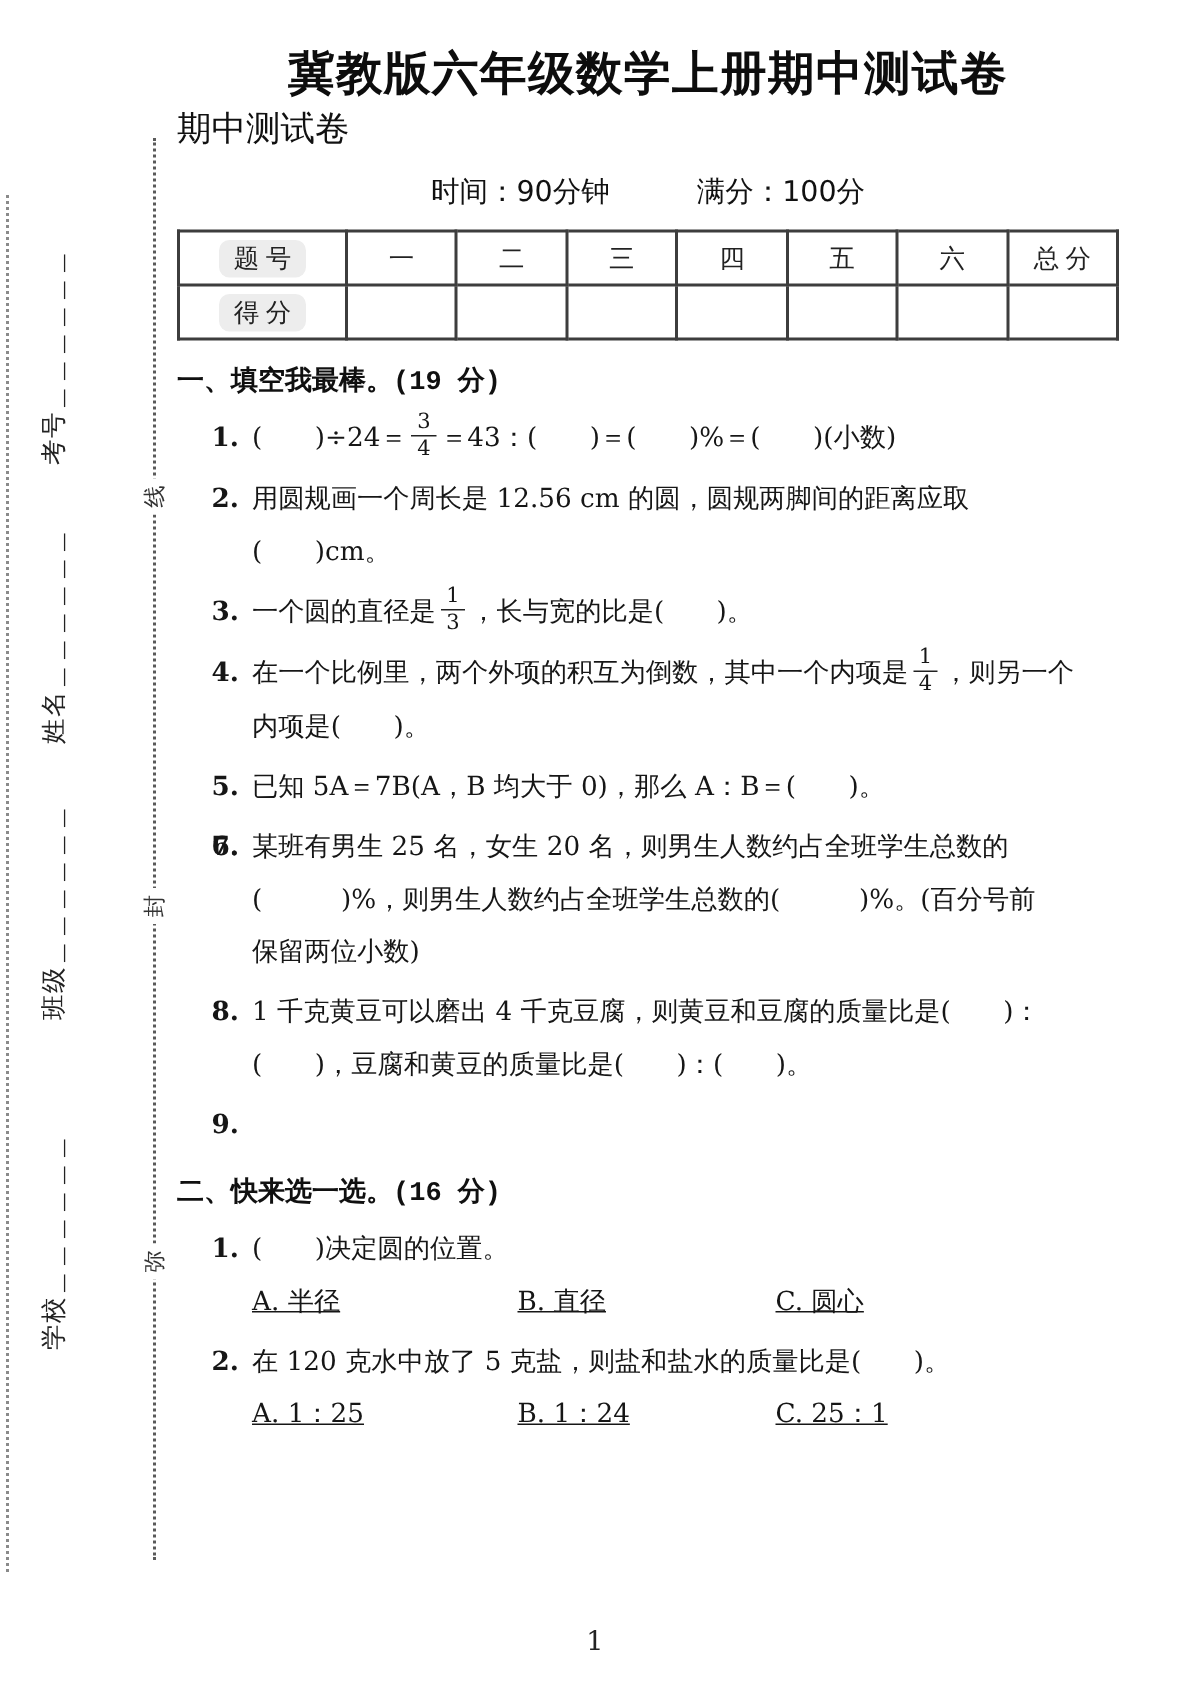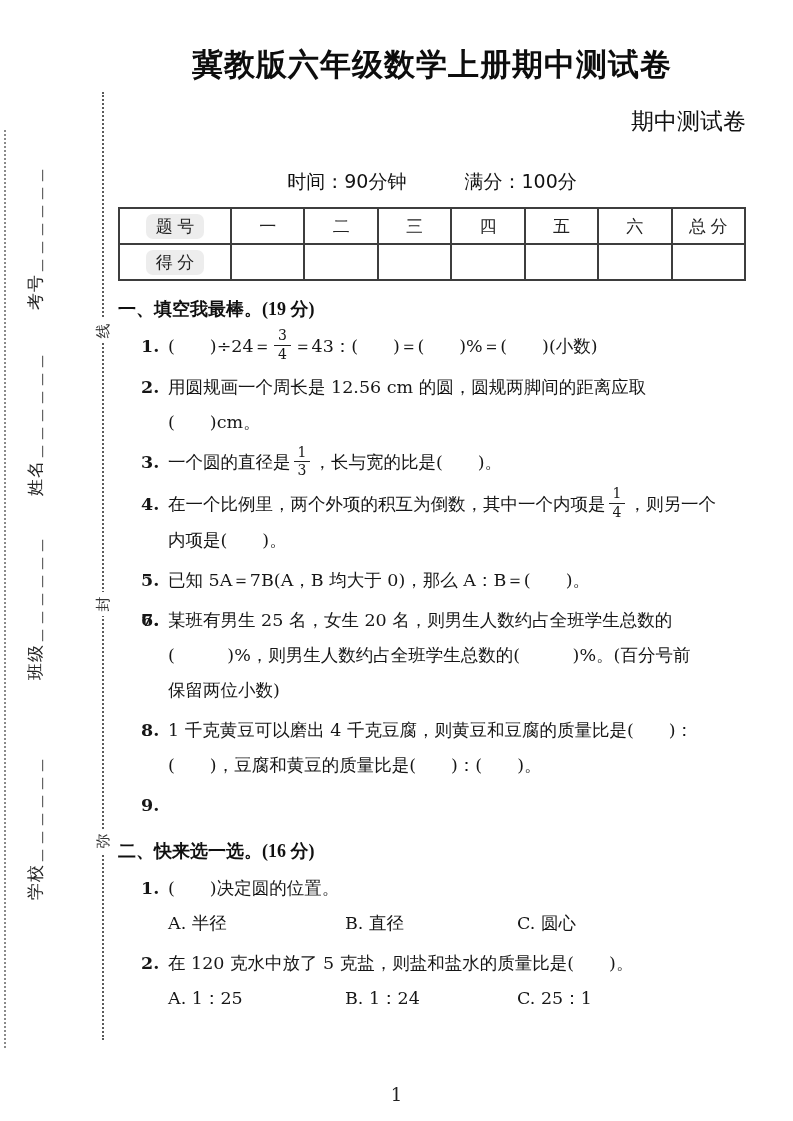--- a/index.html
+++ b/index.html
@@ -29,49 +29,49 @@
   }
   .seal-char {
     position:absolute; left:91px; width:24px; height:24px;
     transform:rotate(-90deg);
     background:#ffffff; z-index:2; text-align:center; line-height:24px;
     font-family:"DejaVu Sans","Liberation Sans",sans-serif;
     font-size:15px; color:#333;
   }
 
   
-  .main { position:absolute; left:118px; top:44px; width:628px; }
+  .main { position:absolute; left:118px; top:28px; width:628px; }
 
   .title { text-align:center; font-size:31px; font-weight:bold; color:#0d0d0d; letter-spacing:1px; }
-  .subtitle { text-align:right; font-size:23px; margin-top:20px; color:#111; }
-  .meta { text-align:center; font-size:19px; margin-top:32px; color:#111; }
+  .subtitle { text-align:left; font-size:23px; color:#111; }
+  .meta { text-align:center; font-size:19px; margin-top:14px; color:#111; }
   .meta .gap { display:inline-block; width:58px; }
 
   table.score {
     width:100%; margin-top:12px; border-collapse:collapse; table-layout:fixed;
-    font-family:Liberation Sans, sans-serif; font-size:17px; color:#222;
+    font-family:Liberation Serif, serif; font-size:17px; color:#222;
   }
   table.score td { border:2px solid #3d3d3d; height:36px; text-align:center; vertical-align:middle; }
   table.score td.lab { width:112px; }
   .pill { display:inline-block; background:#ededed; border-radius:7px; padding:1px 10px; }
 
   .sec-heading {
     margin-top:15px; font-size:18px; font-weight:bold; color:#101010;
-    font-family:Liberation Serif, serif; line-height:1.55;
+    font-family:Liberation Mono, monospace; line-height:1.55;
   }
   .q { position:relative; padding-left:50px; margin-top:5px; font-size:17.5px; line-height:2.0; color:#161616; }
   .qnum { position:absolute; left:23px; top:0; font-weight:bold; }
   .frac {
     display:inline-flex; flex-direction:column; vertical-align:middle;
     font-size:14px; line-height:1.25; text-align:center; margin:0 3px; position:relative; top:-2px;
   }
   .frac .fn { border-bottom:1.5px solid #222; padding:0 4px; }
   .frac .fd { padding:0 4px; }
   .opts { display:flex; margin-top:0px; }
-  .opt { width:177px; }
+  .opt { width:177px;text-decoration:underline; }
   .opt:nth-child(2){ width:172px; }
   .opt:nth-child(3){ width:auto; }
 
   .page-num { position:absolute; top:1084px; left:0; width:100%; text-align:center; font-size:18px; color:#222; }
 </style>
 </head>
 <body>
 
 <div class="edge-dotted"></div>
 <div class="seal-dotted"></div>

